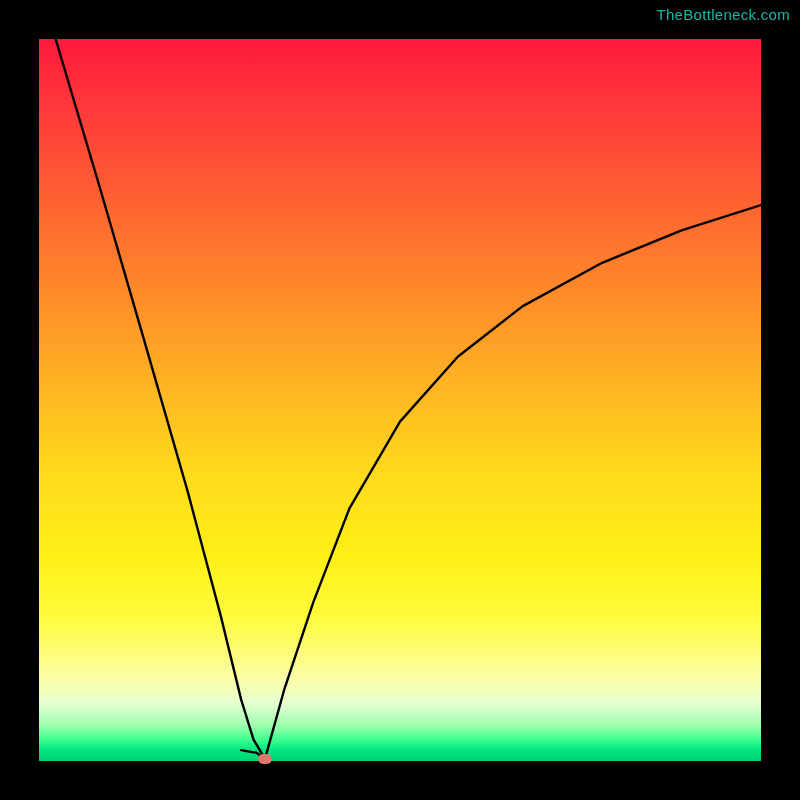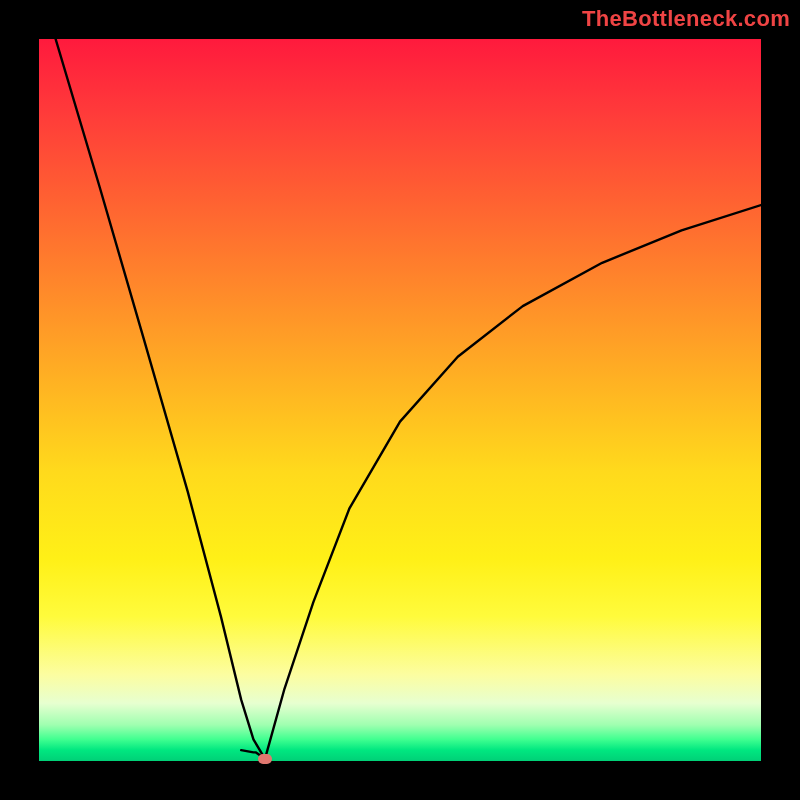--- a/index.html
+++ b/index.html
@@ -51,25 +51,24 @@
     width: 14px;
     height: 10px;
     border-radius: 999px;
     background: #e0776f;
     transform: translate(-50%, -50%);
   }
   .watermark {
     position: absolute;
     top: 6px;
     right: 10px;
-    color: #ef4444;
-    font-size: 22px;
+    color: #14b8a6;
+    font-size: 15px;
     letter-spacing: 0.3px;
     user-select: none;
-    font-weight: bold;
   }
 </style>
 </head>
 <body>
 
 <div class="frame">
   <div class="watermark">TheBottleneck.com</div>
 
   <div class="plot-area">
     <svg class="curve-svg" viewBox="0 0 722 722" preserveAspectRatio="none">

